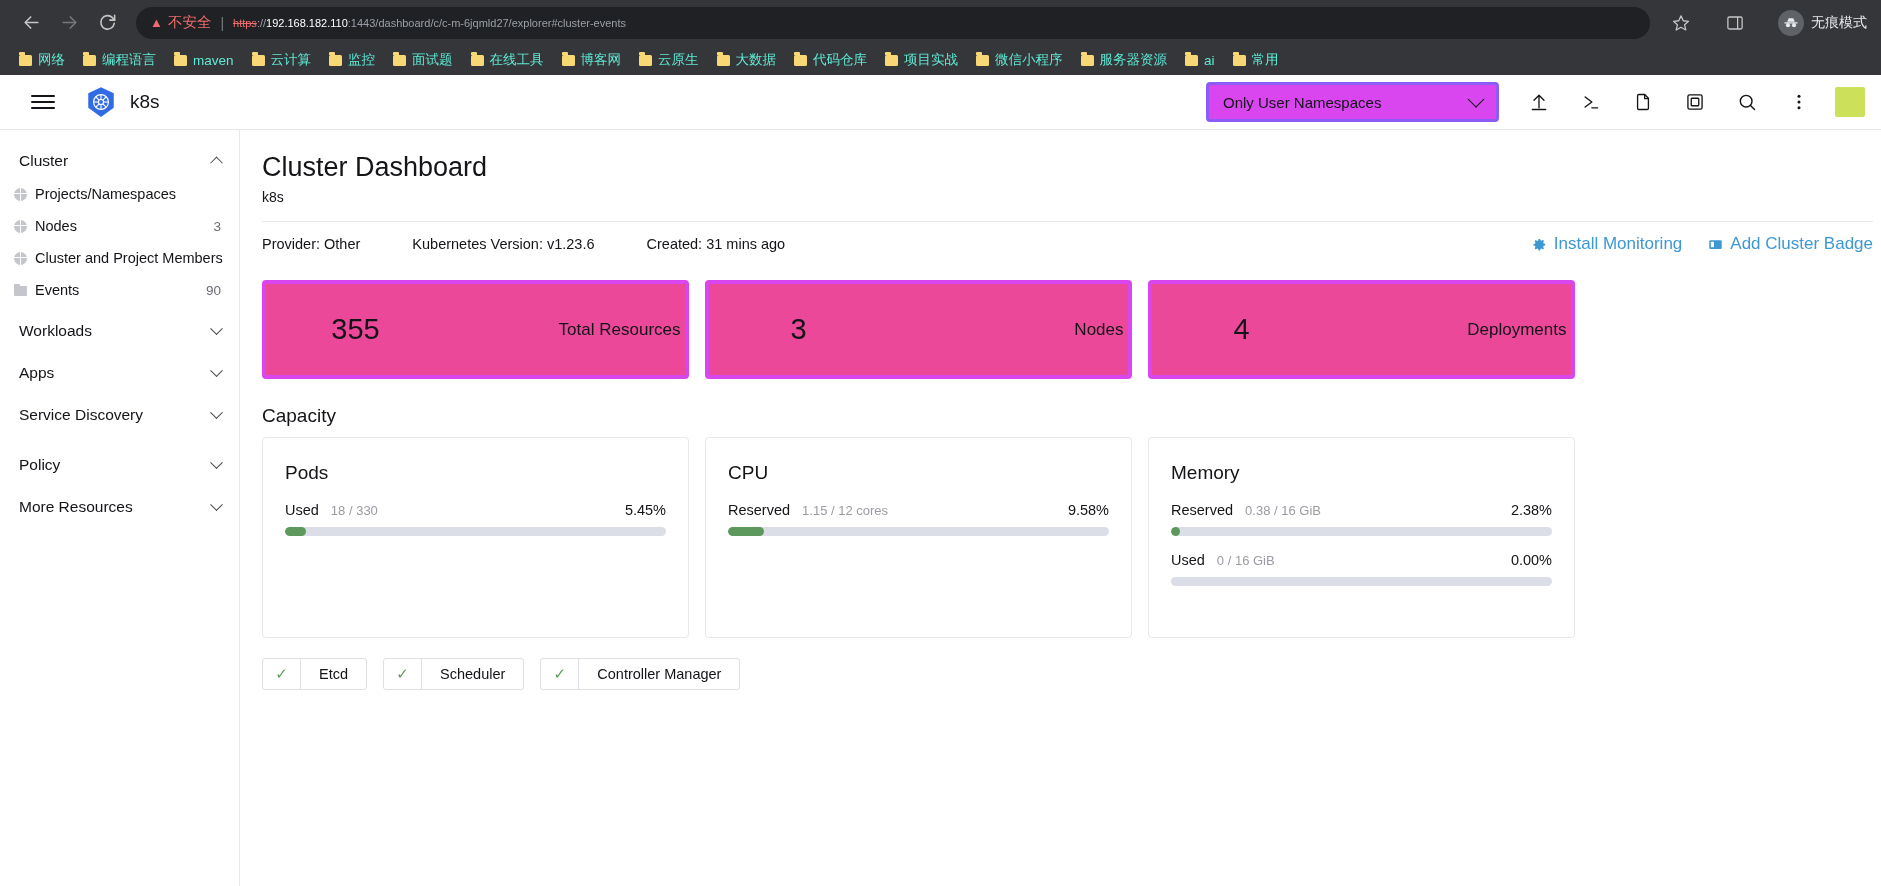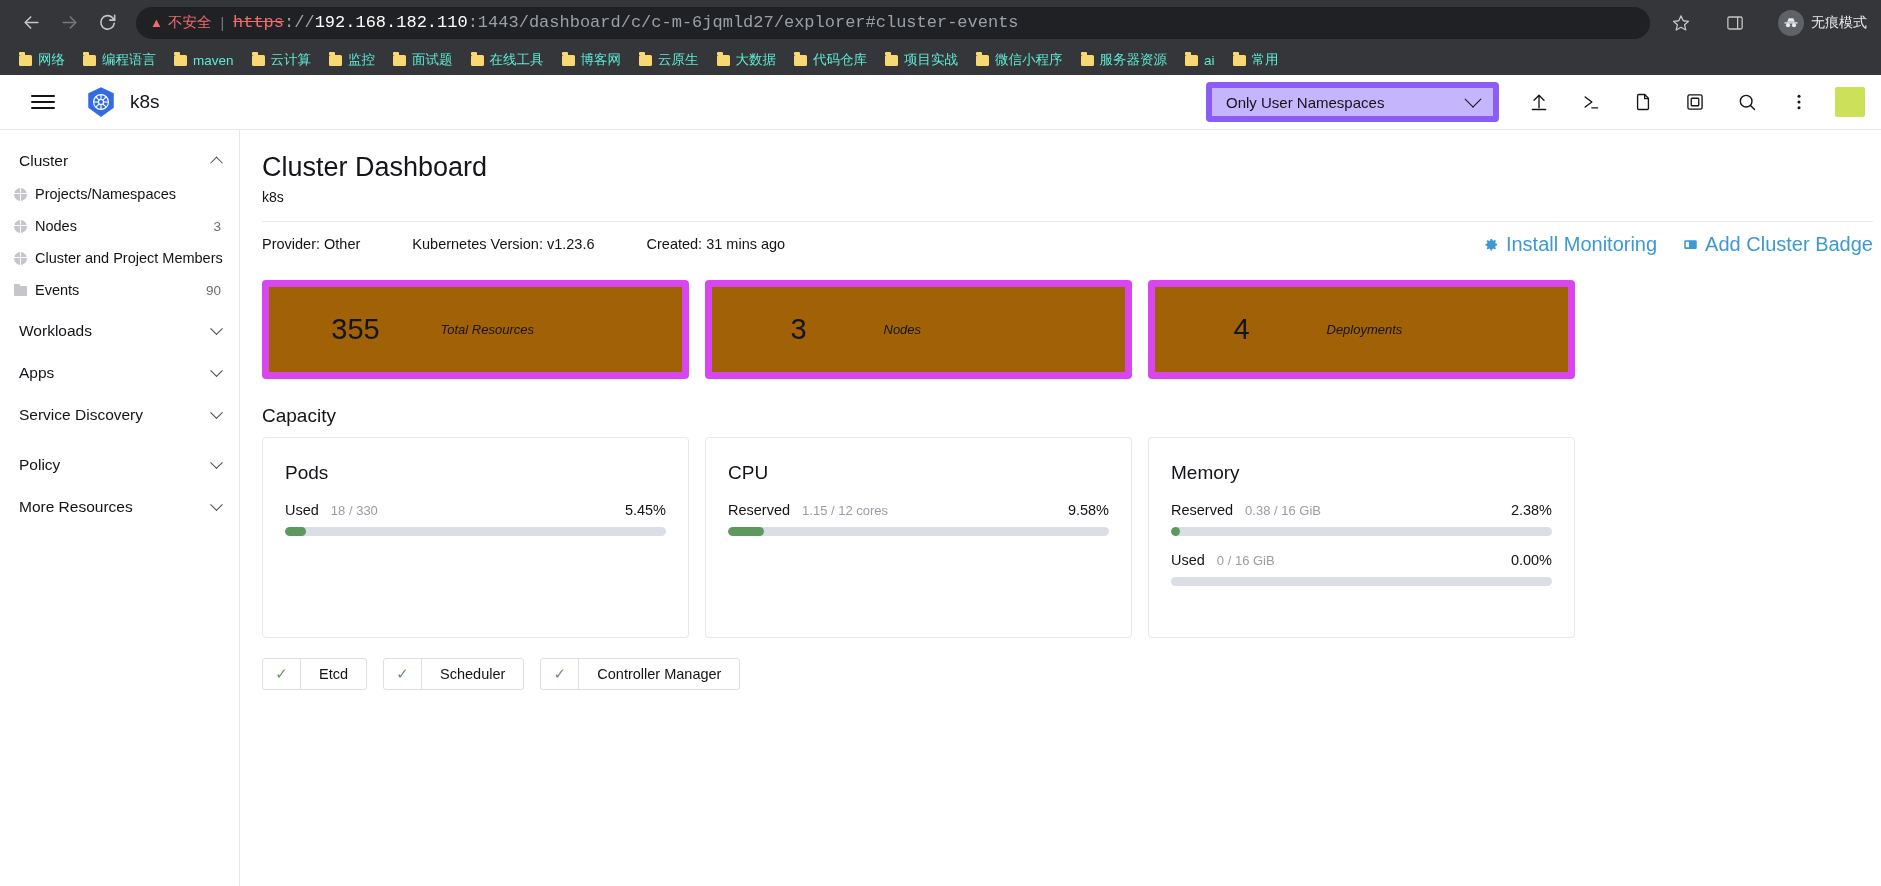--- a/index.html
+++ b/index.html
@@ -56,27 +56,26 @@
     white-space: nowrap;
     flex: 0 0 auto;
   }
   .url-sep {
     color: #7a7d80;
     margin: 0 9px 0 9px;
     font-size: 14px;
     flex: 0 0 auto;
   }
   .url-text {
-    font-size: 17px;
+    font-size: 11px;
     white-space: nowrap;
     overflow: hidden;
     text-overflow: ellipsis;
     flex: 1 1 auto;
     min-width: 0;
-    font-family: Liberation Mono, monospace;
   }
   .url-scheme {
     color: #ee6c6c;
     text-decoration: line-through;
   }
   .url-host { color: #ffffff; }
   .url-path { color: #9aa0a6; }
 
   .omni-right {
     display: flex; align-items: center; gap: 28px;
@@ -174,26 +173,26 @@
     font-size: 19px;
     color: #141419;
     font-weight: 400;
   }
 
   .header-spacer { flex: 1 1 auto; }
 
   .ns-select {
     width: 293px;
     height: 40px;
-    border: 6px solid #8b5cf6;
+    border: 3px solid #8b5cf6;
     border-radius: 4px;
     display: flex;
     align-items: center;
     padding: 0 14px;
-    background: #c4b5fd;
+    background: #d946ef;
     margin-right: 14px;
   }
   .ns-select-label {
     flex: 1 1 auto;
     font-size: 15px;
     color: #141419;
     white-space: nowrap;
     overflow: hidden;
   }
   .chev-down {
@@ -319,53 +318,52 @@
     height: 44px;
     font-size: 14.5px;
     color: #141419;
   }
   .meta-item { margin-right: 52px; white-space: nowrap; }
   .meta-item b { font-weight: 400; }
   .meta-spacer { flex: 1 1 auto; }
   .meta-link {
     display: flex; align-items: center; gap: 7px;
     color: #3d98d3;
-    font-size: 20px;
+    font-size: 17px;
     margin-left: 26px;
     white-space: nowrap;
   }
 
   .count-row {
     display: flex;
     gap: 16px;
     margin-top: 14px;
   }
   .count-card {
     flex: 0 0 427px;
     height: 99px;
-    border: 7px solid #d946ef;
+    border: 4px solid #d946ef;
     border-radius: 4px;
     display: flex;
     align-items: center;
     justify-content: center;
     gap: 0px;
-    background: #a16207;
+    background: #ec4899;
   }
   .count-num {
     font-size: 29px;
     color: #141419;
     width: 170px;
     text-align: center;
   }
   .count-label {
-    font-size: 13px;
+    font-size: 17px;
     color: #141419;
     width: 240px;
-    text-align: left;
-    font-style: italic;
+    text-align: right;
   }
 
   .section-title {
     font-size: 19px;
     color: #141419;
     margin: 26px 0 10px 0;
   }
 
   .cap-row { display: flex; gap: 16px; }
   .cap-card {

